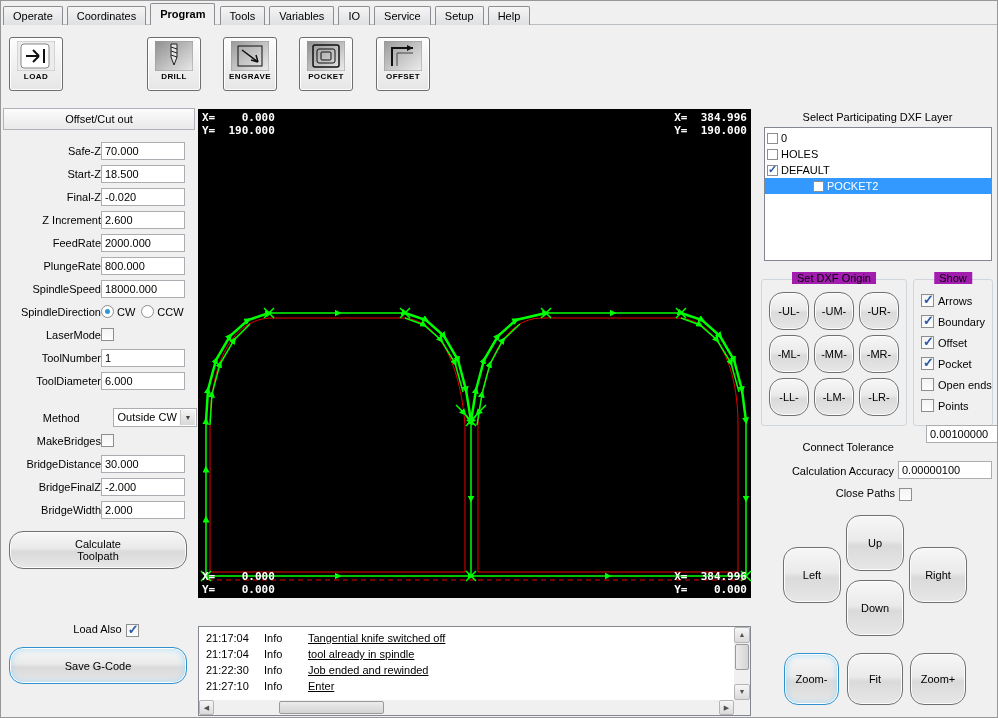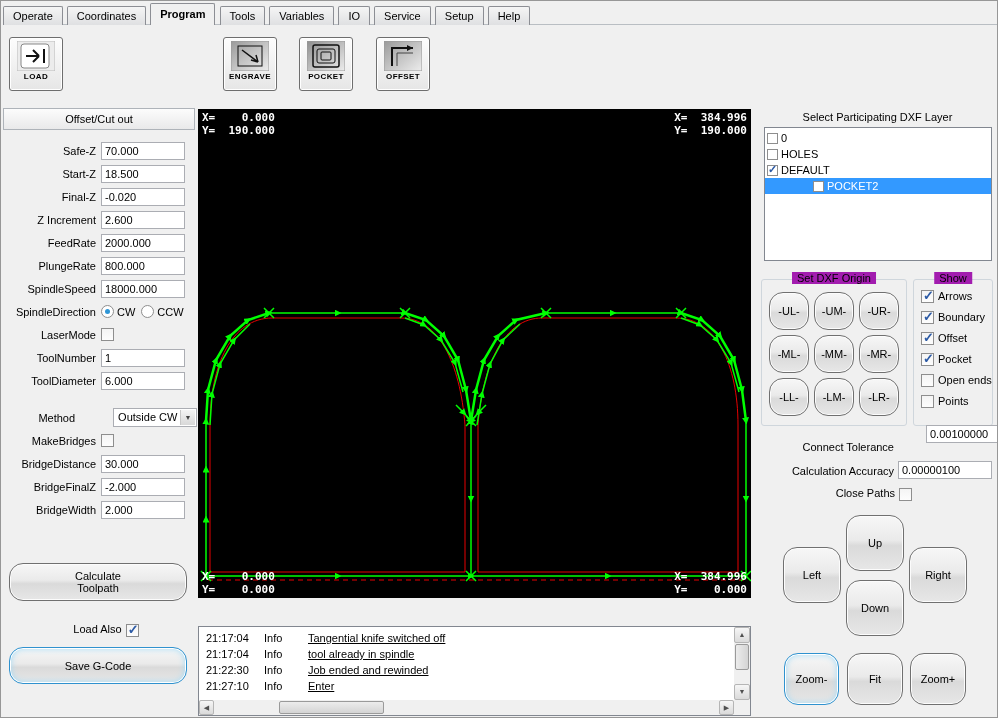--- a/index.html
+++ b/index.html
@@ -23,21 +23,21 @@
              box-shadow:inset 0 0 0 1px #ffffff; display:flex; flex-direction:column;
              align-items:center; padding-top:3px; cursor:pointer; }
   .toolbtn .tlabel { font-size:8px; font-weight:bold; letter-spacing:.4px; margin-top:1px; }
 
   
   .panel-header { position:absolute; left:2px; top:107px; width:192px; height:22px;
                   border:1px solid #aeb3b9; background:linear-gradient(#fcfcfc,#e9e9ea);
                   text-align:center; line-height:20px; }
   .form { position:absolute; left:0; top:138px; width:196px; }
   .lrow { display:flex; align-items:center; height:23px; }
-  .lrow .flabel { width:100px; text-align:right; padding-right:5px; }
+  .lrow .flabel { width:100px; text-align:right; }
   .tinput { width:84px; height:18px; border:1px solid #abadb3; background:#fff;
             font:11px "Liberation Sans",sans-serif; padding:0 3px; }
   .gap-above { margin-top:14px; }
 
   .cb { display:inline-block; width:13px; height:13px; border:1px solid #8e8e8e;
         background:linear-gradient(#f4f4f4,#fdfdfd); position:relative; vertical-align:middle; cursor:pointer; }
   .cb.checked::after { content:"\2713"; position:absolute; left:1px; top:-3px;
         font-size:13px; font-weight:bold; color:#2c5aa5; }
   .radio { display:inline-block; width:13px; height:13px; border:1px solid #8e8e8e; border-radius:50%;
            background:#fff; position:relative; vertical-align:middle; cursor:pointer; }
@@ -51,21 +51,21 @@
             background:linear-gradient(#f4f4f4,#d8d8d8); border-left:1px solid #c7c7c7;
             font-size:7px; color:#444; text-align:center; line-height:15px; }
 
   .btn { border:1px solid #707070; border-radius:14px; text-align:center; cursor:pointer;
          background:linear-gradient(#f7f7f7,#eaeaea 45%,#dadada 55%,#e7e7e7);
          box-shadow:inset 0 0 0 1px #fcfcfc;
          display:flex; align-items:center; justify-content:center; }
   .btn.blue { border-color:#2f92cf; box-shadow:inset 0 0 0 1px #ffffff, inset 0 0 6px 1px #a9dcf5; }
   .multiline { white-space:pre-line; }
 
-  .calc-btn { position:absolute; left:8px; top:530px; width:178px; height:38px;margin-top:32px; }
+  .calc-btn { position:absolute; left:8px; top:530px; width:178px; height:38px; }
   .save-btn { position:absolute; left:8px; top:646px; width:178px; height:37px; }
   .loadalso { position:absolute; left:11px; top:622px; width:188px; text-align:center; }
   .loadalso span.txt { margin-right:4px; }
 
   
   .canvas { position:absolute; left:197px; top:108px; width:553px; height:489px; background:#000; }
   .coord { position:absolute; color:#fff; font:bold 11px "DejaVu Sans Mono",monospace;
            white-space:pre; line-height:13px; }
   .coord.tl { left:4px; top:2px; } .coord.tr { right:4px; top:2px; text-align:right; }
   .coord.bl { left:4px; bottom:2px; } .coord.br { right:4px; bottom:2px; text-align:right; }
@@ -81,21 +81,21 @@
   .lbcb.checked::after { content:"\2713"; position:absolute; left:0; top:-3px; font-size:11px;
           font-weight:bold; color:#2c5aa5; }
 
   .gbox { position:absolute; border:1px solid #cfd6dc; border-radius:3px; }
   .gtitle { position:absolute; top:-8px; left:50%; transform:translateX(-50%);
             background:#a21caf; padding:0 5px; white-space:nowrap; }
   .ogrid { position:absolute; left:7px; top:12px; display:grid;
            grid-template-columns:repeat(3,40px); grid-auto-rows:38px; gap:5px; }
   .obtn { width:40px; height:38px; }
   .showlist { position:absolute; left:7px; top:10px; }
-  .showrow { display:flex; height:21px; }
+  .showrow { display:flex; align-items:center; height:21px; }
   .showrow .cb { margin-right:4px; }
 
   .rlab { position:absolute; width:138px; text-align:right; }
   .rinput { position:absolute; width:94px; height:18px; border:1px solid #abadb3; background:#fff;
             font:11px "Liberation Sans",sans-serif; padding:0 3px; }
   .closepaths { position:absolute; left:755px; top:486px; width:156px; text-align:right; }
   .closepaths span.txt { margin-right:4px; }
 
   .navbtn { position:absolute; }
 
@@ -136,20 +136,34 @@
   </div>
 
   <div class="toolbtn" style="left:8px;">
     <svg width="38" height="30">
       <rect x="0" y="0" width="38" height="30" fill="#ececec" stroke="#bbb"></rect>
       <rect x="4" y="3" width="28" height="24" rx="3" fill="#fff" stroke="#888"></rect>
       <path d="M9 15 H22 M22 15 L16 9 M22 15 L16 21 M27 8 V22" stroke="#111" stroke-width="2" fill="none"></path>
     </svg>
     <span class="tlabel">LOAD</span>
   </div>
+  <div class="toolbtn" style="left:146px;">
+    <svg width="38" height="30">
+      <defs>
+          <linearGradient id="g2" x1="0" y1="0" x2="1" y2="1">
+        <stop offset="0" stop-color="#8f8f8f"></stop>
+            <stop offset="1" stop-color="#e9e9e9"></stop>
+          </linearGradient>
+        </defs>
+      <rect x="0" y="0" width="38" height="30" fill="url(#g2)" stroke="#999"></rect>
+      <path d="M16 3 h6 v13 l-3 8 l-3 -8 z" fill="#e4e4e4" stroke="#222"></path>
+      <path d="M16 6 L22 8 M16 10 L22 12 M16 14 L22 16" stroke="#222" stroke-width="1" fill="none"></path>
+    </svg>
+    <span class="tlabel">DRILL</span>
+  </div>
   <div class="toolbtn" style="left:222px;">
     <svg width="38" height="30">
       <defs>
           <linearGradient id="g3" x1="0" y1="0" x2="1" y2="1">
         <stop offset="0" stop-color="#9a9a9a"></stop>
             <stop offset="1" stop-color="#ededed"></stop>
           </linearGradient>
         </defs>
       <rect x="0" y="0" width="38" height="30" fill="url(#g3)" stroke="#999"></rect>
       <rect x="7" y="5" width="24" height="20" fill="none" stroke="#111"></rect>

